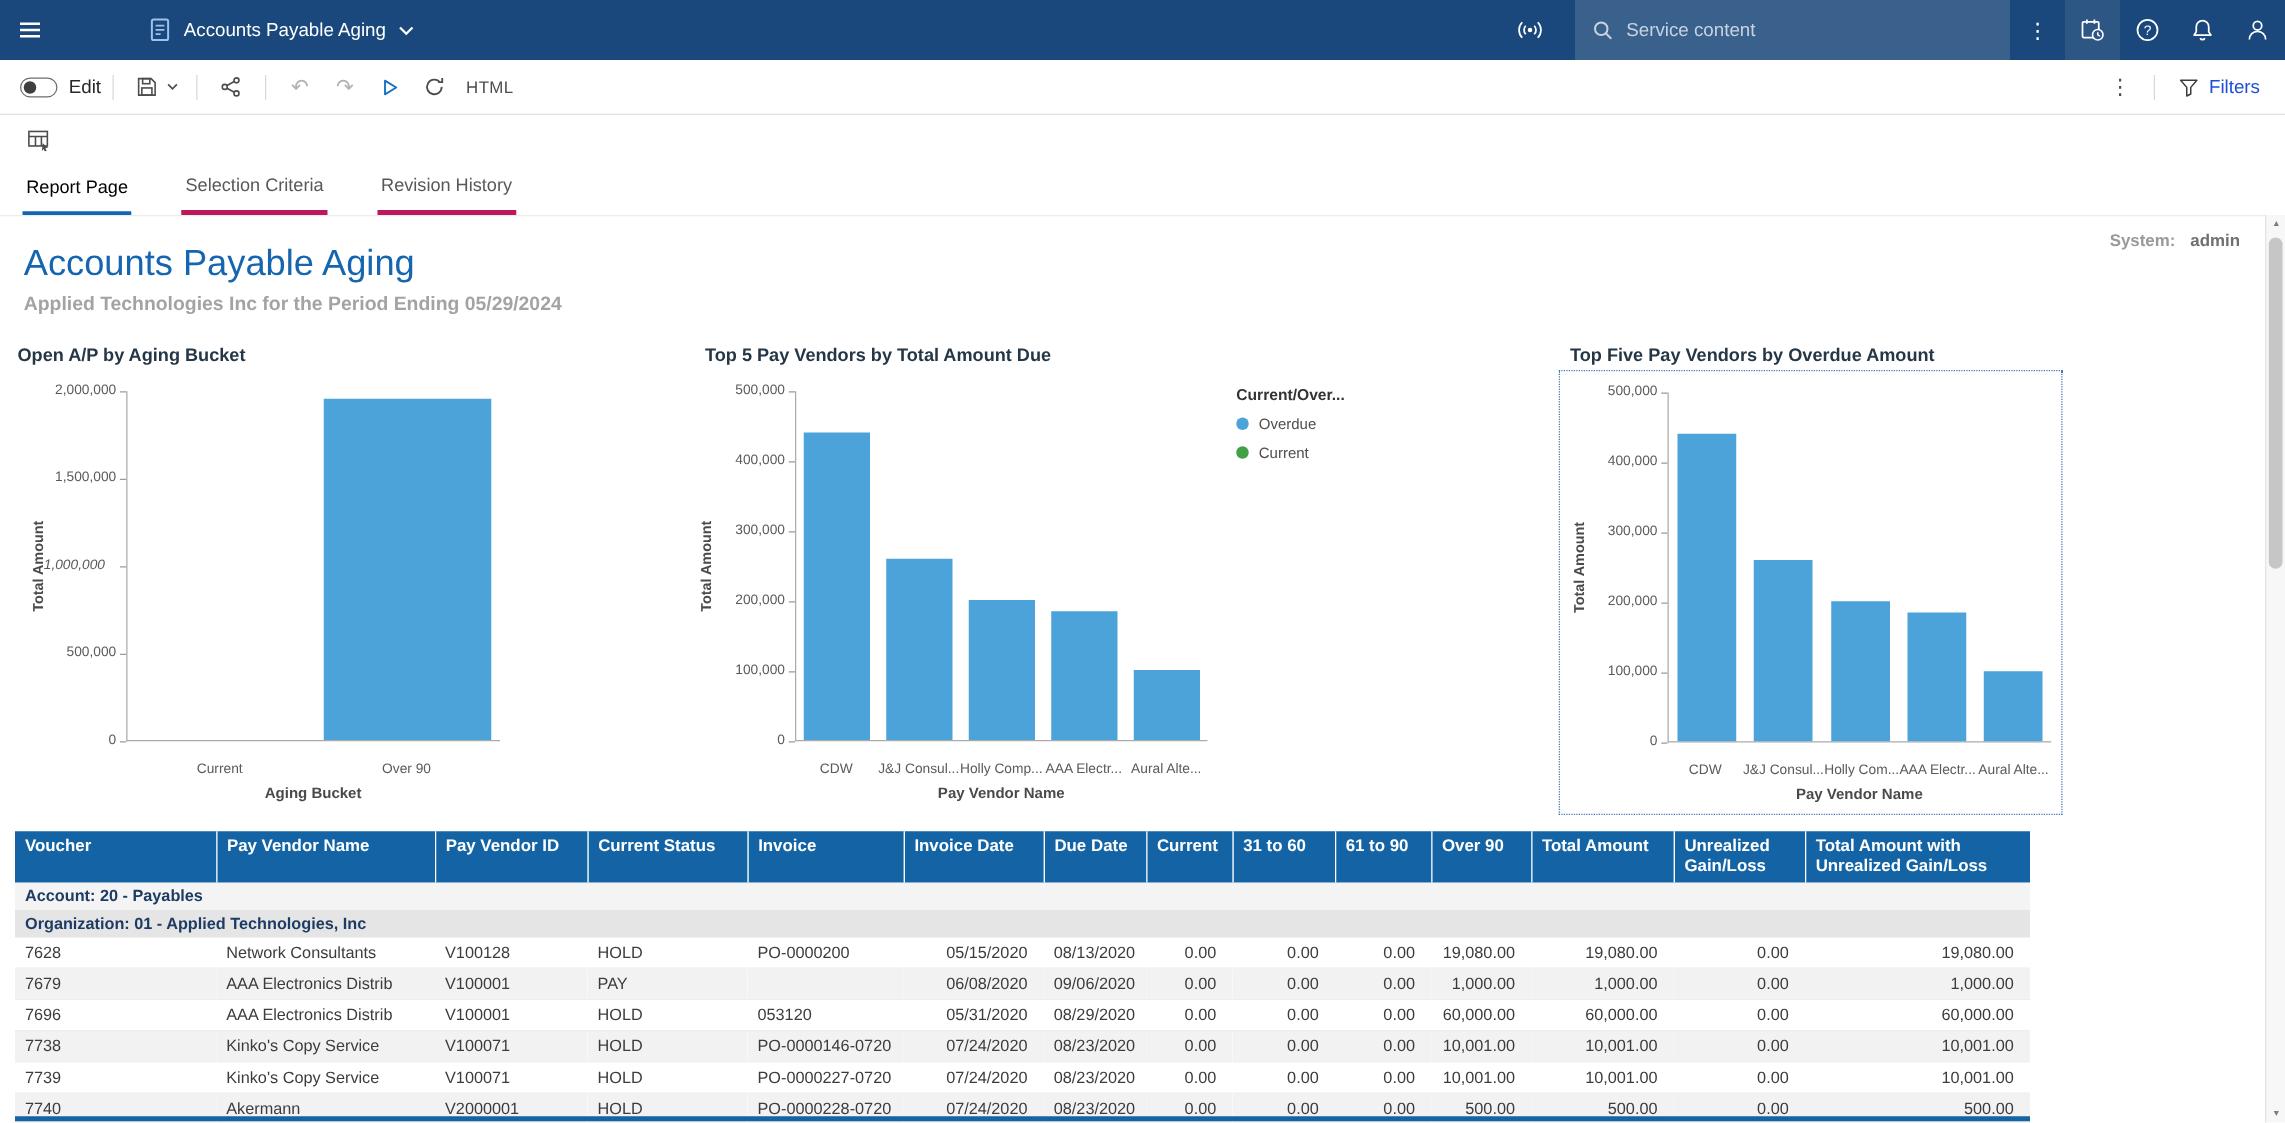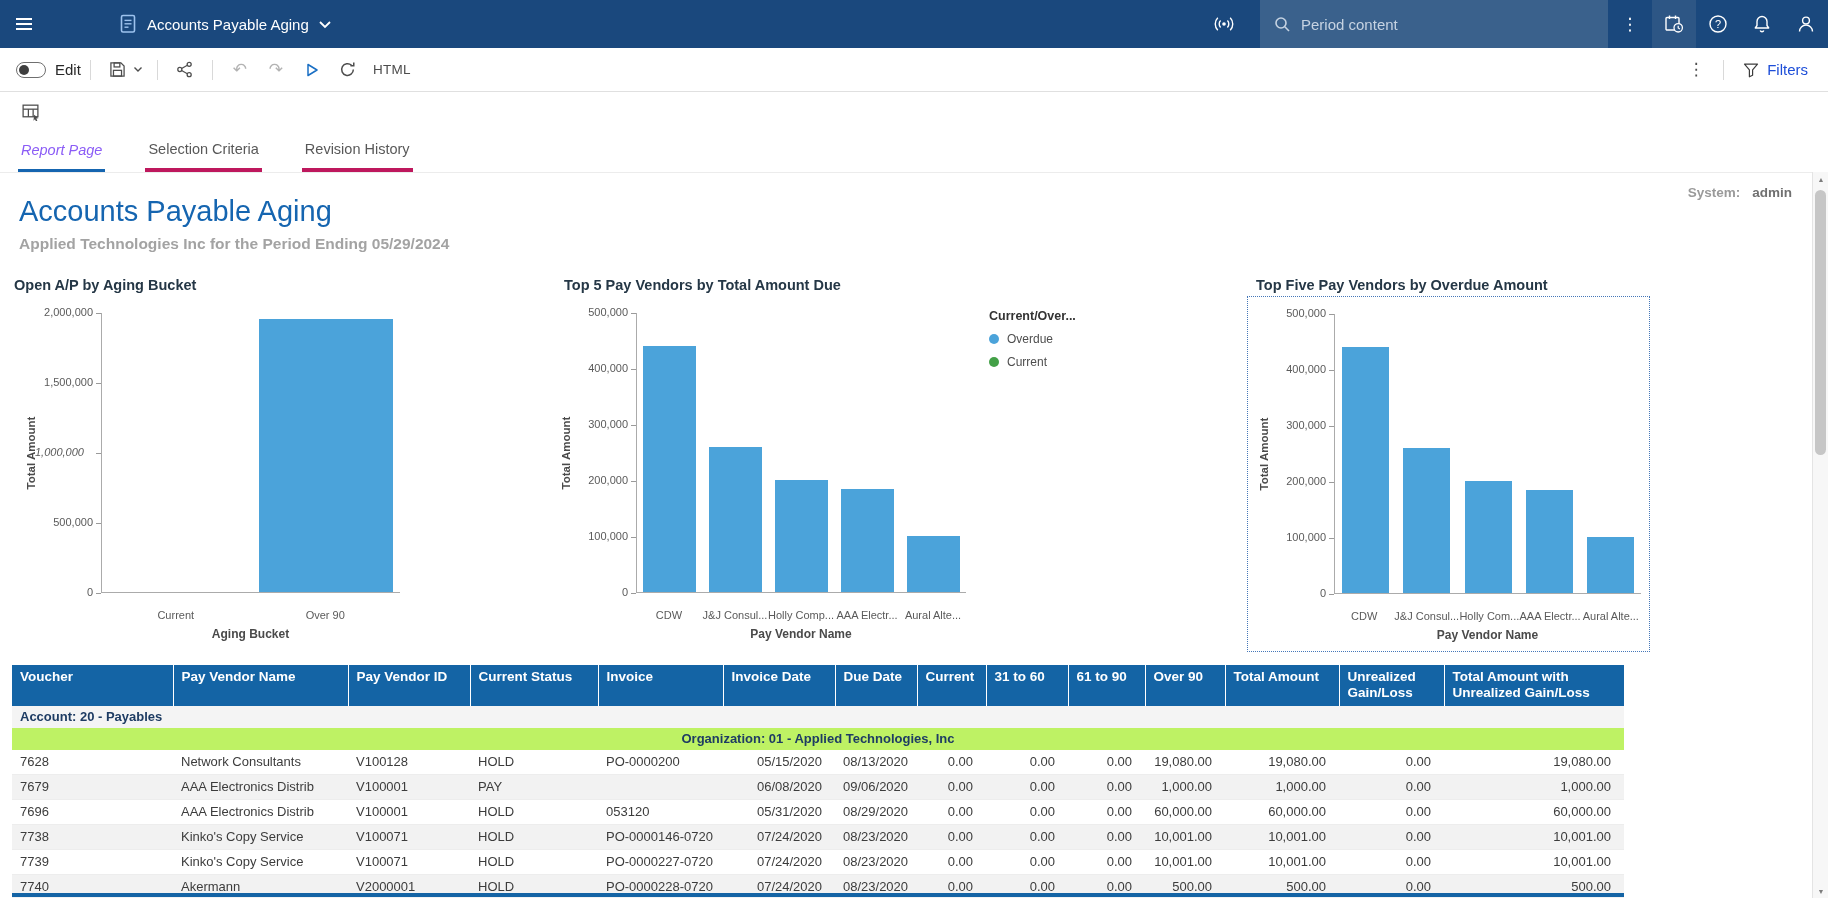--- a/index.html
+++ b/index.html
@@ -43,21 +43,21 @@
 
   
   .iconrow{position:absolute;top:92px;left:0;width:1828px;height:38px;background:#fff;
     display:flex;align-items:center;padding-left:12px;}
 
   
   .tabs{position:absolute;top:130px;left:0;width:1828px;height:42px;background:#fff;
     display:flex;align-items:flex-end;padding-left:18px;}
   .tab{height:42px;display:flex;align-items:center;padding:0 3px;margin-right:40px;
     font-size:14.5px;color:#585858;border-bottom:4px solid #be185d;}
-  .tab.active{color:#8b5cf6;font-weight:500;border-bottom:3px solid #1565b0;font-style:italic;}
+  .tab.active{color:#000000;font-weight:500;border-bottom:3px solid #1565b0;}
 
   
   .content{position:absolute;top:172px;left:0;width:1812px;height:726px;background:#fff;
     border-top:1px solid #ececec;}
   .sysline{position:absolute;top:12px;right:20px;font-size:13.5px;font-weight:bold;}
   .sysline .sys-label{color:#9a9a9a;margin-right:12px;}
   .sysline .sys-value{color:#707070;}
   .report-title{position:absolute;top:22px;left:19px;font-size:29px;font-weight:500;color:#1565b0;}
   .report-subtitle{position:absolute;top:62px;left:19px;font-size:15.5px;font-weight:bold;color:#a3a3a3;}
   .chart-title{position:absolute;top:104px;font-size:14.5px;font-weight:bold;color:#253746;white-space:nowrap;}
@@ -83,21 +83,21 @@
   
   .report-table{position:absolute;top:492px;left:12px;width:1612px;border-collapse:collapse;
     table-layout:fixed;font-size:13px;color:#3c3c3c;}
   .report-table th{background:#1464a5;color:#fff;font-weight:bold;font-size:13.5px;text-align:left;
     vertical-align:top;padding:4px 8px;border-right:1px solid #fff;line-height:1.22;height:40px;}
   .report-table th:last-child{border-right:none;}
   .report-table td{padding:0 8px;height:24px;line-height:24px;white-space:nowrap;overflow:hidden;}
   .report-table td.num{text-align:right;padding-right:13px;}
   tr.group-row td{font-weight:bold;color:#1e3c63;height:22px;line-height:22px;}
   tr.group-row.lvl1 td{background:#f4f4f4;}
-  tr.group-row.lvl2 td{background:#bef264;text-align:center;}
+  tr.group-row.lvl2 td{background:#e5e5e5;}
   tr.data-row td{border-bottom:1px solid #ededed;}
   tr.data-row.stripe td{background:#f2f2f2;}
   .table-bottom-bar{position:absolute;top:720px;left:12px;width:1612px;height:4px;background:#1464a5;}
 
   
   .vscroll{position:absolute;top:172px;right:0;width:16px;height:726px;background:#f7f7f7;
     border-left:1px solid #e4e4e4;}
   .vs-arrow{width:16px;height:14px;display:flex;align-items:center;justify-content:center;
     font-size:7px;color:#7d7d7d;}
   .vs-arrow.down{position:absolute;bottom:0;}
@@ -136,21 +136,21 @@
       <path d="M15.4 5.6 a4.8 4.8 0 0 1 0 6.8" stroke="#fff" fill="none" stroke-width="1.4"></path>
       <path d="M5.8 15.2 a8.8 8.8 0 0 1 0-12.4" stroke="#fff" fill="none" stroke-width="1.4"></path>
       <path d="M18.2 2.8 a8.8 8.8 0 0 1 0 12.4" stroke="#fff" fill="none" stroke-width="1.4"></path>
     </svg>
   </button>
   <div class="ab-search">
     <svg width="17" height="17" viewBox="0 0 17 17">
       <circle cx="7" cy="7" r="5" fill="none" stroke="#c6d3e2" stroke-width="1.6"></circle>
       <line x1="10.8" y1="10.8" x2="15" y2="15" stroke="#c6d3e2" stroke-width="1.6"></line>
     </svg>
-    <span class="ab-search-placeholder">Period content</span>
+    <span class="ab-search-placeholder">Service content</span>
   </div>
   <button class="ab-btn">
     <span class="glyph kebab-light">⋮</span>
   </button>
   <button class="ab-btn highlighted">
     <svg width="20" height="20" viewBox="0 0 20 20">
       <rect x="2" y="3.5" width="13" height="12.5" rx="1" fill="none" stroke="#fff" stroke-width="1.4"></rect>
       <line x1="5.5" y1="1.5" x2="5.5" y2="5" stroke="#fff" stroke-width="1.4"></line>
       <line x1="11.5" y1="1.5" x2="11.5" y2="5" stroke="#fff" stroke-width="1.4"></line>
       <circle cx="14.2" cy="13.8" r="4.2" fill="#2d5685" stroke="#fff" stroke-width="1.3"></circle>

